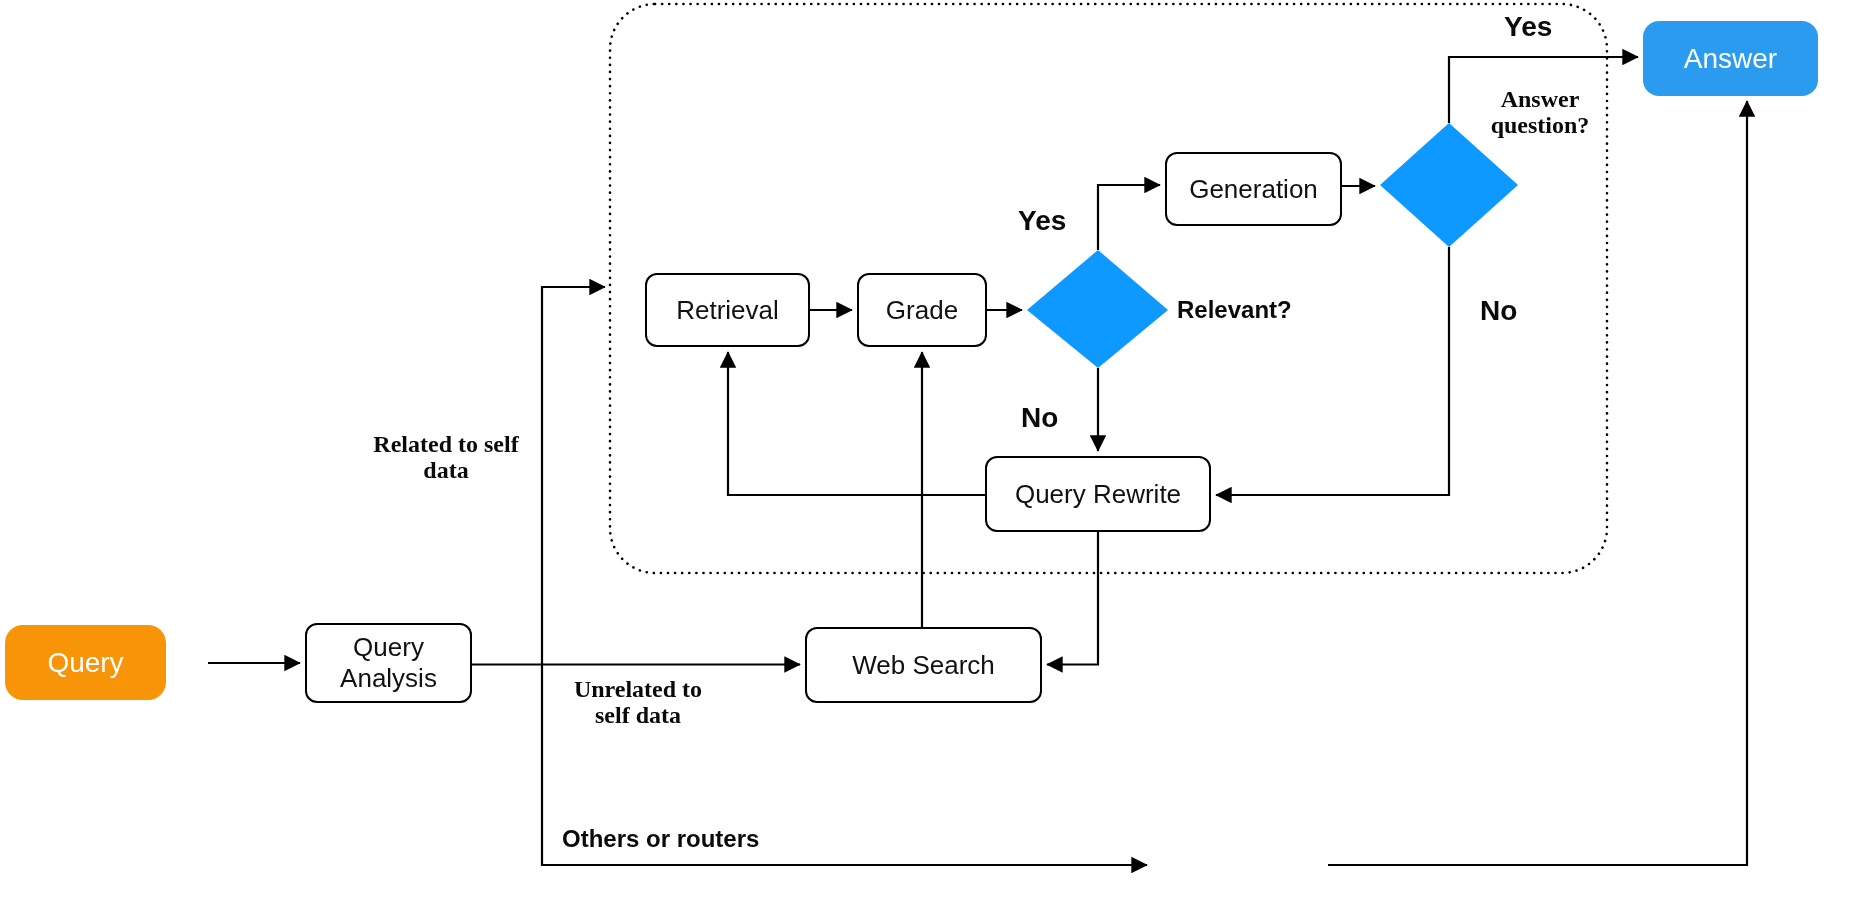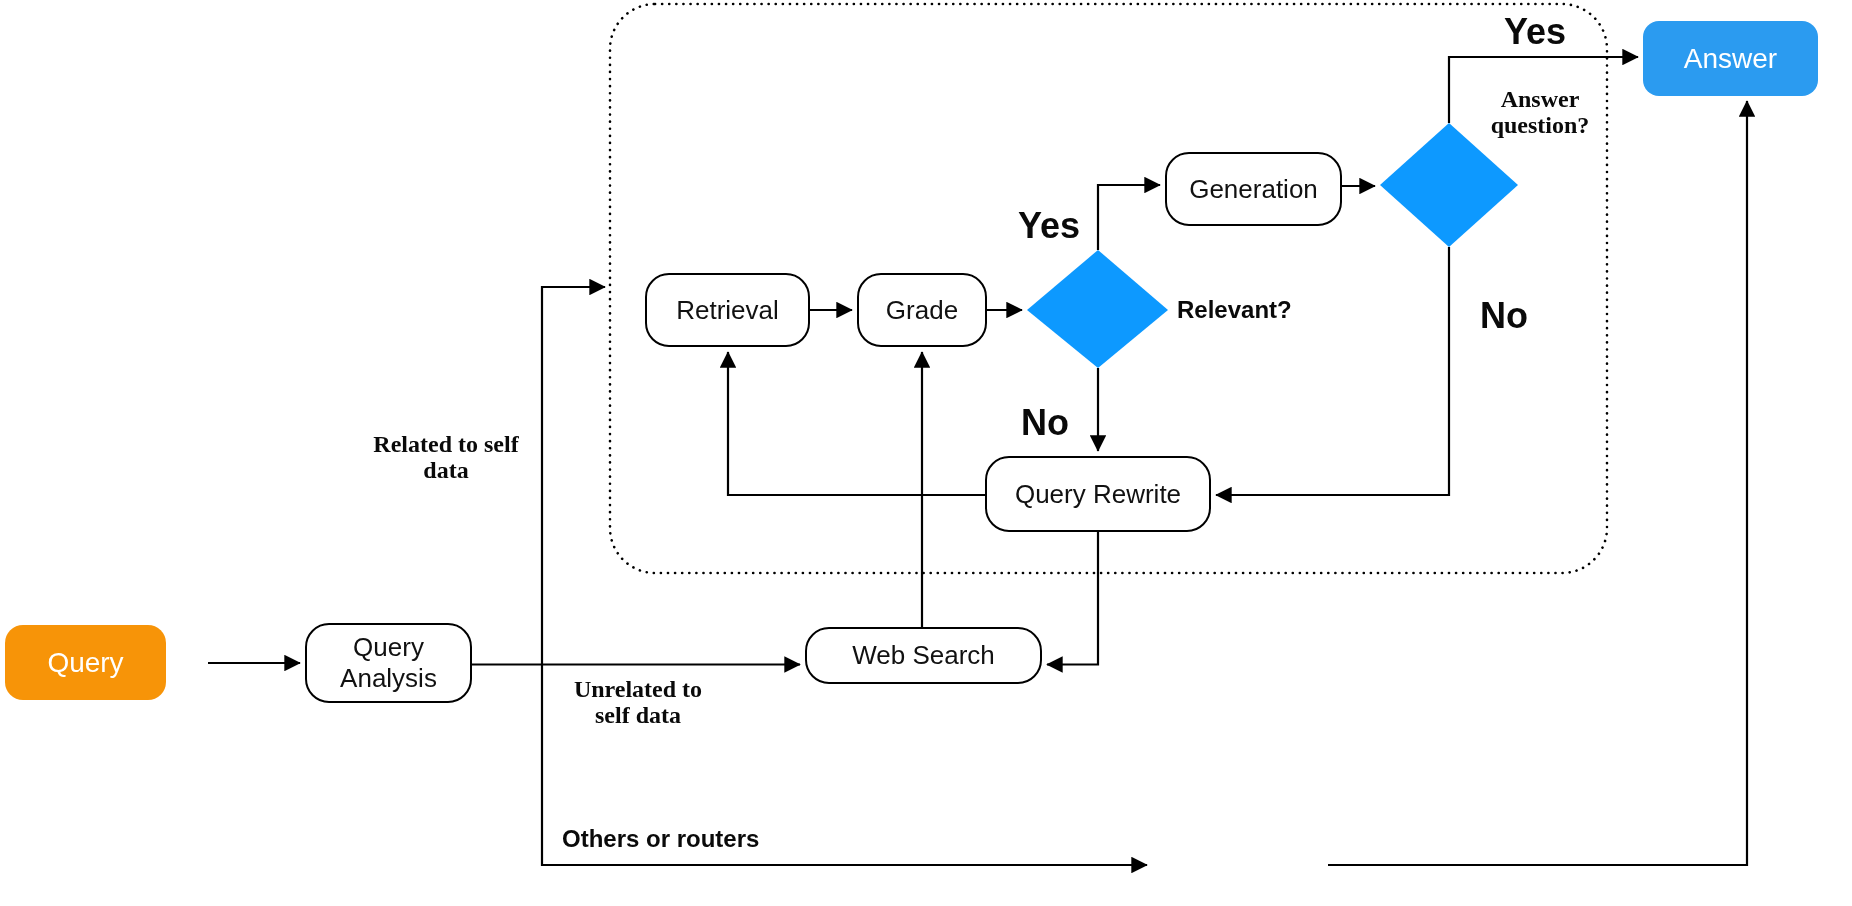--- a/index.html
+++ b/index.html
@@ -10,42 +10,42 @@
     font-family:"Liberation Sans", sans-serif;
     overflow:hidden;
   }
   #edges{position:absolute;left:0;top:0;width:1852px;height:906px;}
   .node{
     position:absolute;
     display:flex;align-items:center;justify-content:center;
     text-align:center;
     background:#ffffff;
     border:2.5px solid #000000;
-    border-radius:24px;
+    border-radius:12px;
     font-size:26px;color:#111111;
     line-height:1.18;
     box-sizing:border-box;
     padding:0 8px;
   }
   .node.start{
     background:#F79408;border:none;color:#ffffff;
     border-radius:18px;font-size:28px;
   }
   .node.end{
     background:#2B9BF0;border:none;color:#ffffff;
     border-radius:16px;font-size:28px;
   }
   .edge-label{
     position:absolute;
     font-weight:600;color:#0a0a0a;
     font-size:24px;line-height:1.1;
     text-align:center;white-space:nowrap;
   }
   .edge-label.wrap{white-space:normal;font-family:Liberation Serif, serif;}
-  .edge-label.yn{font-size:36px;}
+  .edge-label.yn{font-size:28px;}
 </style>
 </head>
 <body>
 
 <div id="stage">
 
   <svg id="edges" viewBox="0 0 1852 906" xmlns="http://www.w3.org/2000/svg">
     <defs>
       <marker id="arrow" viewBox="0 0 10 10" refX="9.5" refY="5" markerWidth="7.5" markerHeight="7.5" orient="auto-start-reverse">
         <path d="M 0 0 L 10 5 L 0 10 z" fill="#000000"></path>
@@ -79,21 +79,21 @@
   <div class="node" style="left:305px;top:623px;width:167px;height:80px;">Query Analysis</div>
 
   <div class="node" style="left:857px;top:273px;width:130px;height:74px;">Grade</div>
 
   <div class="node" style="left:645px;top:273px;width:165px;height:74px;">Retrieval</div>
 
   <div class="node" style="left:1165px;top:152px;width:177px;height:74px;">Generation</div>
 
   <div class="node" style="left:985px;top:456px;width:226px;height:76px;">Query Rewrite</div>
 
-  <div class="node" style="left:805px;top:627px;width:237px;height:57px;">Web Search</div>
+  <div class="node" style="left:805px;top:627px;width:237px;height:76px;">Web Search</div>
 
 
   <div class="node end" style="left:1643px;top:21px;width:175px;height:75px;">Answer</div>
 
   <div class="edge-label wrap" style="left:556px;top:676px;width:164px;">Unrelated to self data</div>
 
   <div class="edge-label wrap" style="left:350px;top:431px;width:192px;">Related to self data</div>
 
   <div class="edge-label" style="left:562px;top:826px;">Others or routers</div>
 

